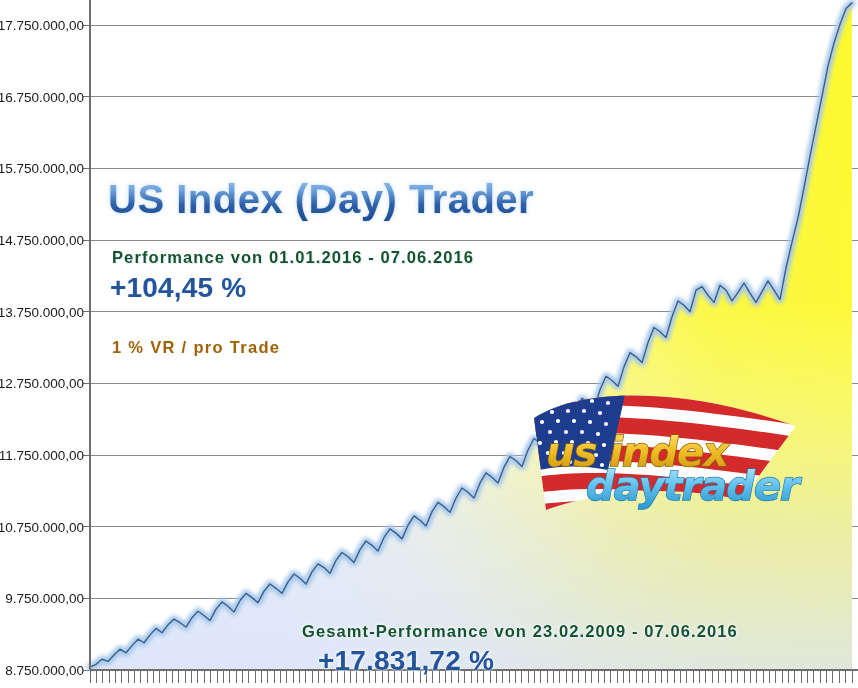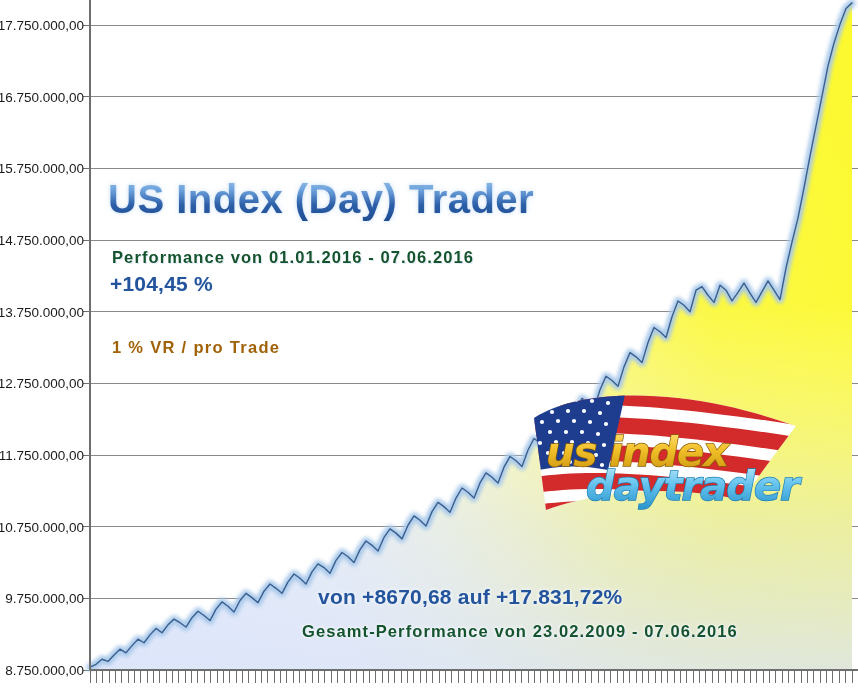--- a/index.html
+++ b/index.html
@@ -34,21 +34,21 @@
     -webkit-text-fill-color:transparent;
     text-shadow:0 0 0 transparent;
     filter:drop-shadow(0 0 1.5px #cfe2f7) drop-shadow(0 0 3px #e8f1fb);
   }
   .sub-label{
     font-size:16.5px;font-weight:bold;letter-spacing:1.1px;
     color:#14532d;
     text-shadow:0 0 2px #ffffff,0 0 4px #ffffff,1px 1px 0 #cfe2f7;
   }
   .sub-value{
-    font-size:21px;font-weight:bold;letter-spacing:0.2px;
+    font-size:28px;font-weight:bold;letter-spacing:0.2px;
     color:#23549c;
     text-shadow:0 0 2px #eaf2fc,0 0 4px #ffffff;
   }
   .vr-label{
     font-size:16.5px;font-weight:bold;letter-spacing:1.3px;
     color:#a16207;
     text-shadow:0 0 2px #ffffff,0 0 4px #ffffff;
   }
 
   .perf-label{left:112px;top:248px;}
@@ -274,23 +274,23 @@
       <div class="ytick" style="top: 25.0802px;">17.750.000,00</div>
     </div>
 
   <div class="ov big-title">US Index (Day) Trader</div>
 
   <div class="ov sub-label perf-label">Performance  von  01.01.2016 - 07.06.2016</div>
   <div class="ov sub-value perf-value">+104,45 %</div>
 
   <div class="ov vr-label vr-line">1 % VR / pro Trade</div>
 
-  <div class="ov sub-value ges1-value">von +8670,68 auf  +17.831,72%</div>
 
   <div class="ov sub-label ges2-label">Gesamt-Performance  von  23.02.2009 - 07.06.2016</div>
+  <div class="ov sub-value ges2-value">+17.831,72 %</div>
 
   <svg id="brand-logo" viewBox="0 0 300 130">
     <defs>
       <clipPath id="flagClip">
         <path d="M6,30 C40,8 96,4 150,10 C198,15 238,28 268,38
                  C250,62 232,86 214,112 C176,104 132,100 86,106
                  C58,110 34,116 18,122 C14,92 10,60 6,30 Z"></path>
       </clipPath>
       <linearGradient id="goldGrad" x1="0" y1="0" x2="0" y2="1">
         <stop offset="0%" stop-color="#ffe17a"></stop>

